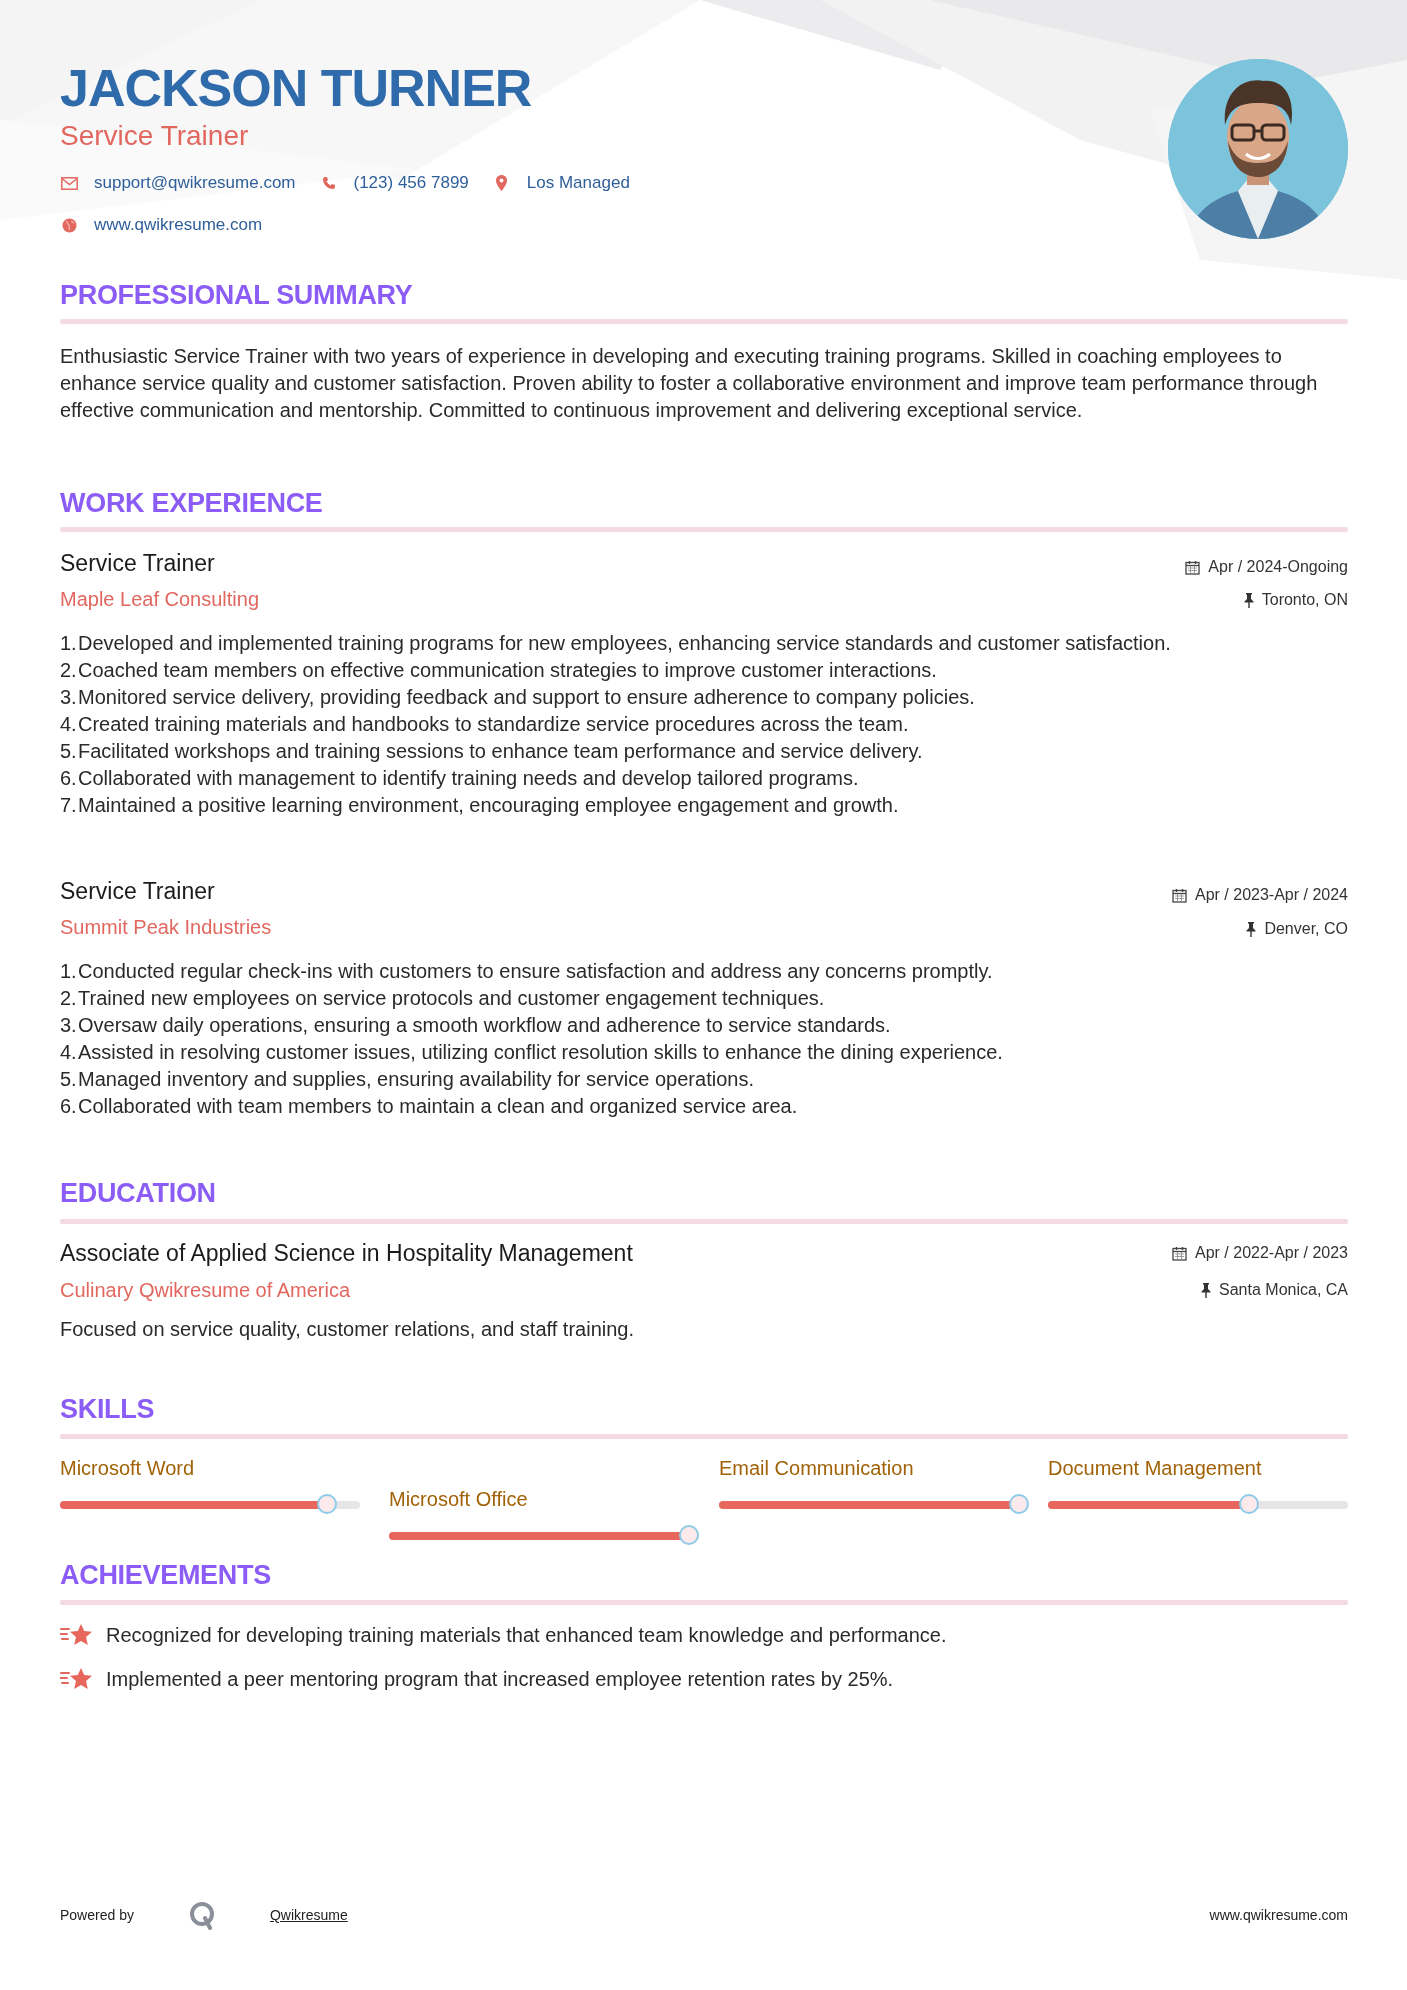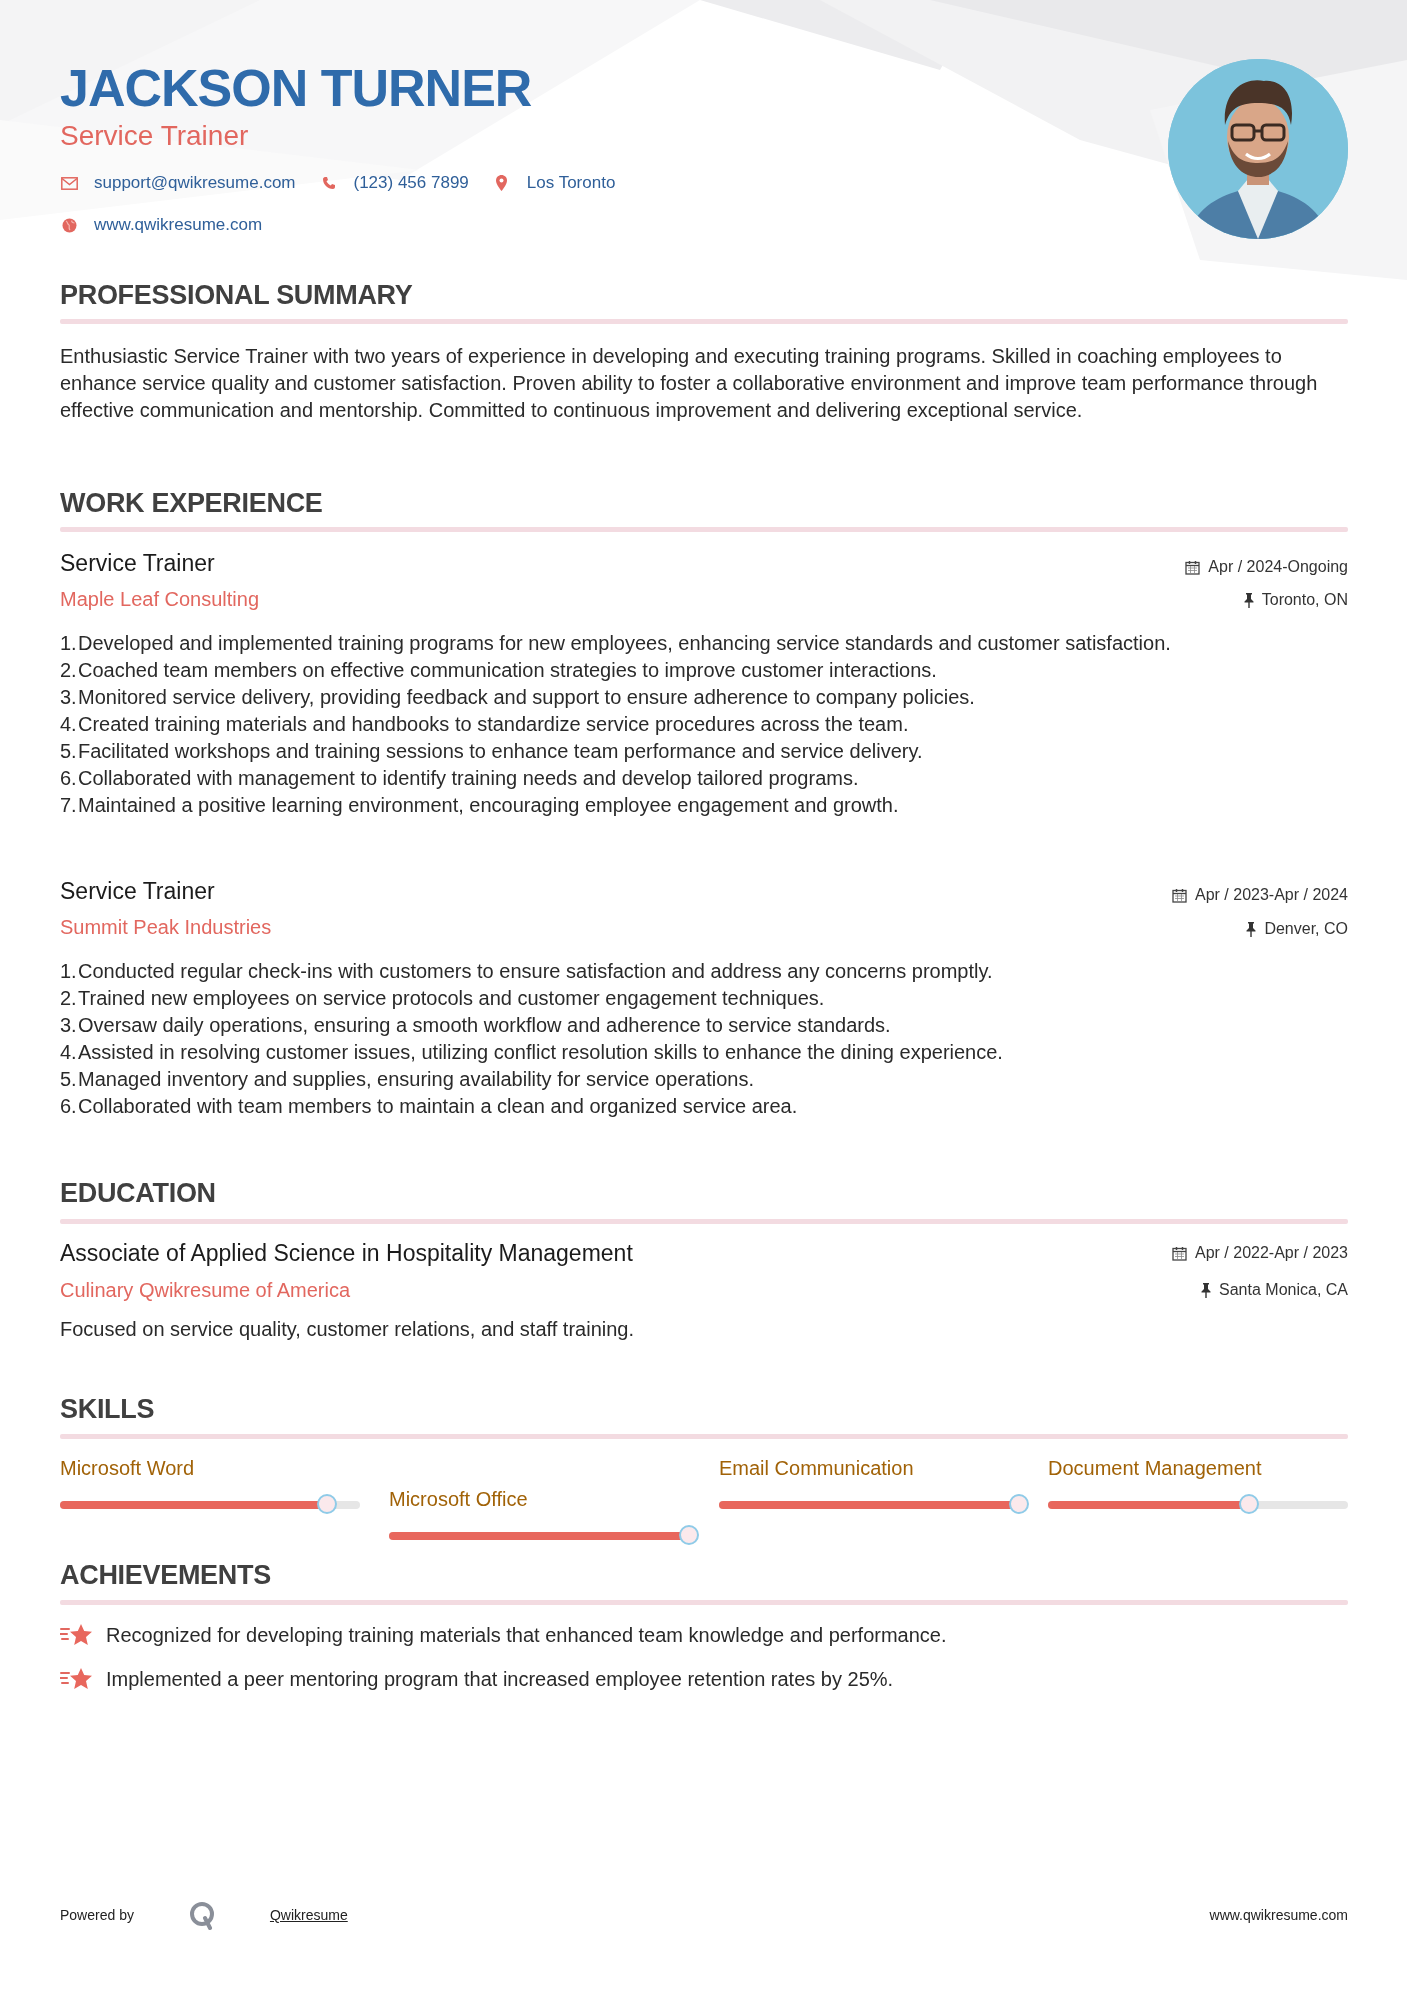--- a/index.html
+++ b/index.html
@@ -14,21 +14,21 @@
   .name { position: absolute; left: 0; top: 58px; font-size: 52px; font-weight: 700; color: #2f6bab; letter-spacing: -1px; white-space: nowrap; }
   .job-title { position: absolute; left: 0; top: 120px; font-size: 28px; color: #e2675f; white-space: nowrap; }
   .contact-row { position: absolute; left: 0; display: flex; align-items: center; font-size: 17px; color: #2f5f99; white-space: nowrap; }
   .contact-row.r1 { top: 173px; }
   .contact-row.r2 { top: 215px; }
   .contact-item { display: flex; align-items: center; margin-right: 24px; }
   .contact-item .ic { width: 18px; height: 18px; margin-right: 16px; display: inline-flex; align-items: center; justify-content: center; }
   .photo { position: absolute; left: 1108px; top: 59px; width: 180px; height: 180px; border-radius: 50%; background: #7cc3dc; overflow: hidden; }
 
   
-  .section-title { position: absolute; left: 0; font-size: 27px; font-weight: 700; color: #404040; letter-spacing: -0.3px; white-space: nowrap; }
+  .section-title { position: absolute; left: 0; font-size: 27px; font-weight: 700; color: #8b5cf6; letter-spacing: -0.3px; white-space: nowrap; }
   .section-rule { position: absolute; left: 0; width: 1288px; height: 5px; background: #f3dbe1; border-radius: 2px; }
 
   .body-text { position: absolute; left: 0; width: 1288px; font-size: 20px; line-height: 27px; color: #2a2a2a; }
 
   .entry-title { position: absolute; left: 0; font-size: 23px; color: #1b1b1b; white-space: nowrap; }
   .entry-org { position: absolute; left: 0; font-size: 20px; color: #e2675f; white-space: nowrap; }
   .entry-meta { position: absolute; right: 0; font-size: 16px; color: #333; display: flex; align-items: center; white-space: nowrap; }
   .entry-meta .ic { margin-right: 8px; display: inline-flex; }
 
   .bullets { position: absolute; left: 0; width: 1288px; font-size: 20px; line-height: 27px; color: #2a2a2a; list-style: none; }
@@ -88,21 +88,21 @@
       </span>
       <span>(123) 456 7899</span>
     </div>
     <div class="contact-item">
       <span class="ic">
         <svg width="11" height="16" viewBox="0 0 11 16">
             <path d="M5.5 0 C2.5 0 0 2.4 0 5.4 C0 9.5 5.5 16 5.5 16 C5.5 16 11 9.5 11 5.4 C11 2.4 8.5 0 5.5 0 Z" fill="#e2675f"></path>
             <circle cx="5.5" cy="5.4" r="2" fill="#fff"></circle>
           </svg>
       </span>
-      <span>Los Toronto</span>
+      <span>Los Managed</span>
     </div>
   </div>
 
   <div class="contact-row r2">
     <div class="contact-item">
       <span class="ic">
         <svg width="15" height="15" viewBox="0 0 15 15">
             <circle cx="7.5" cy="7.5" r="7" fill="#e2675f"></circle>
             <path d="M4 3 C6 4 5 6 7 7 C8 8 6 10 8 12 M10 2.5 C9 4 11 5 12.5 5" stroke="#f6b6b0" stroke-width="1.2" fill="none"></path>
           </svg>

